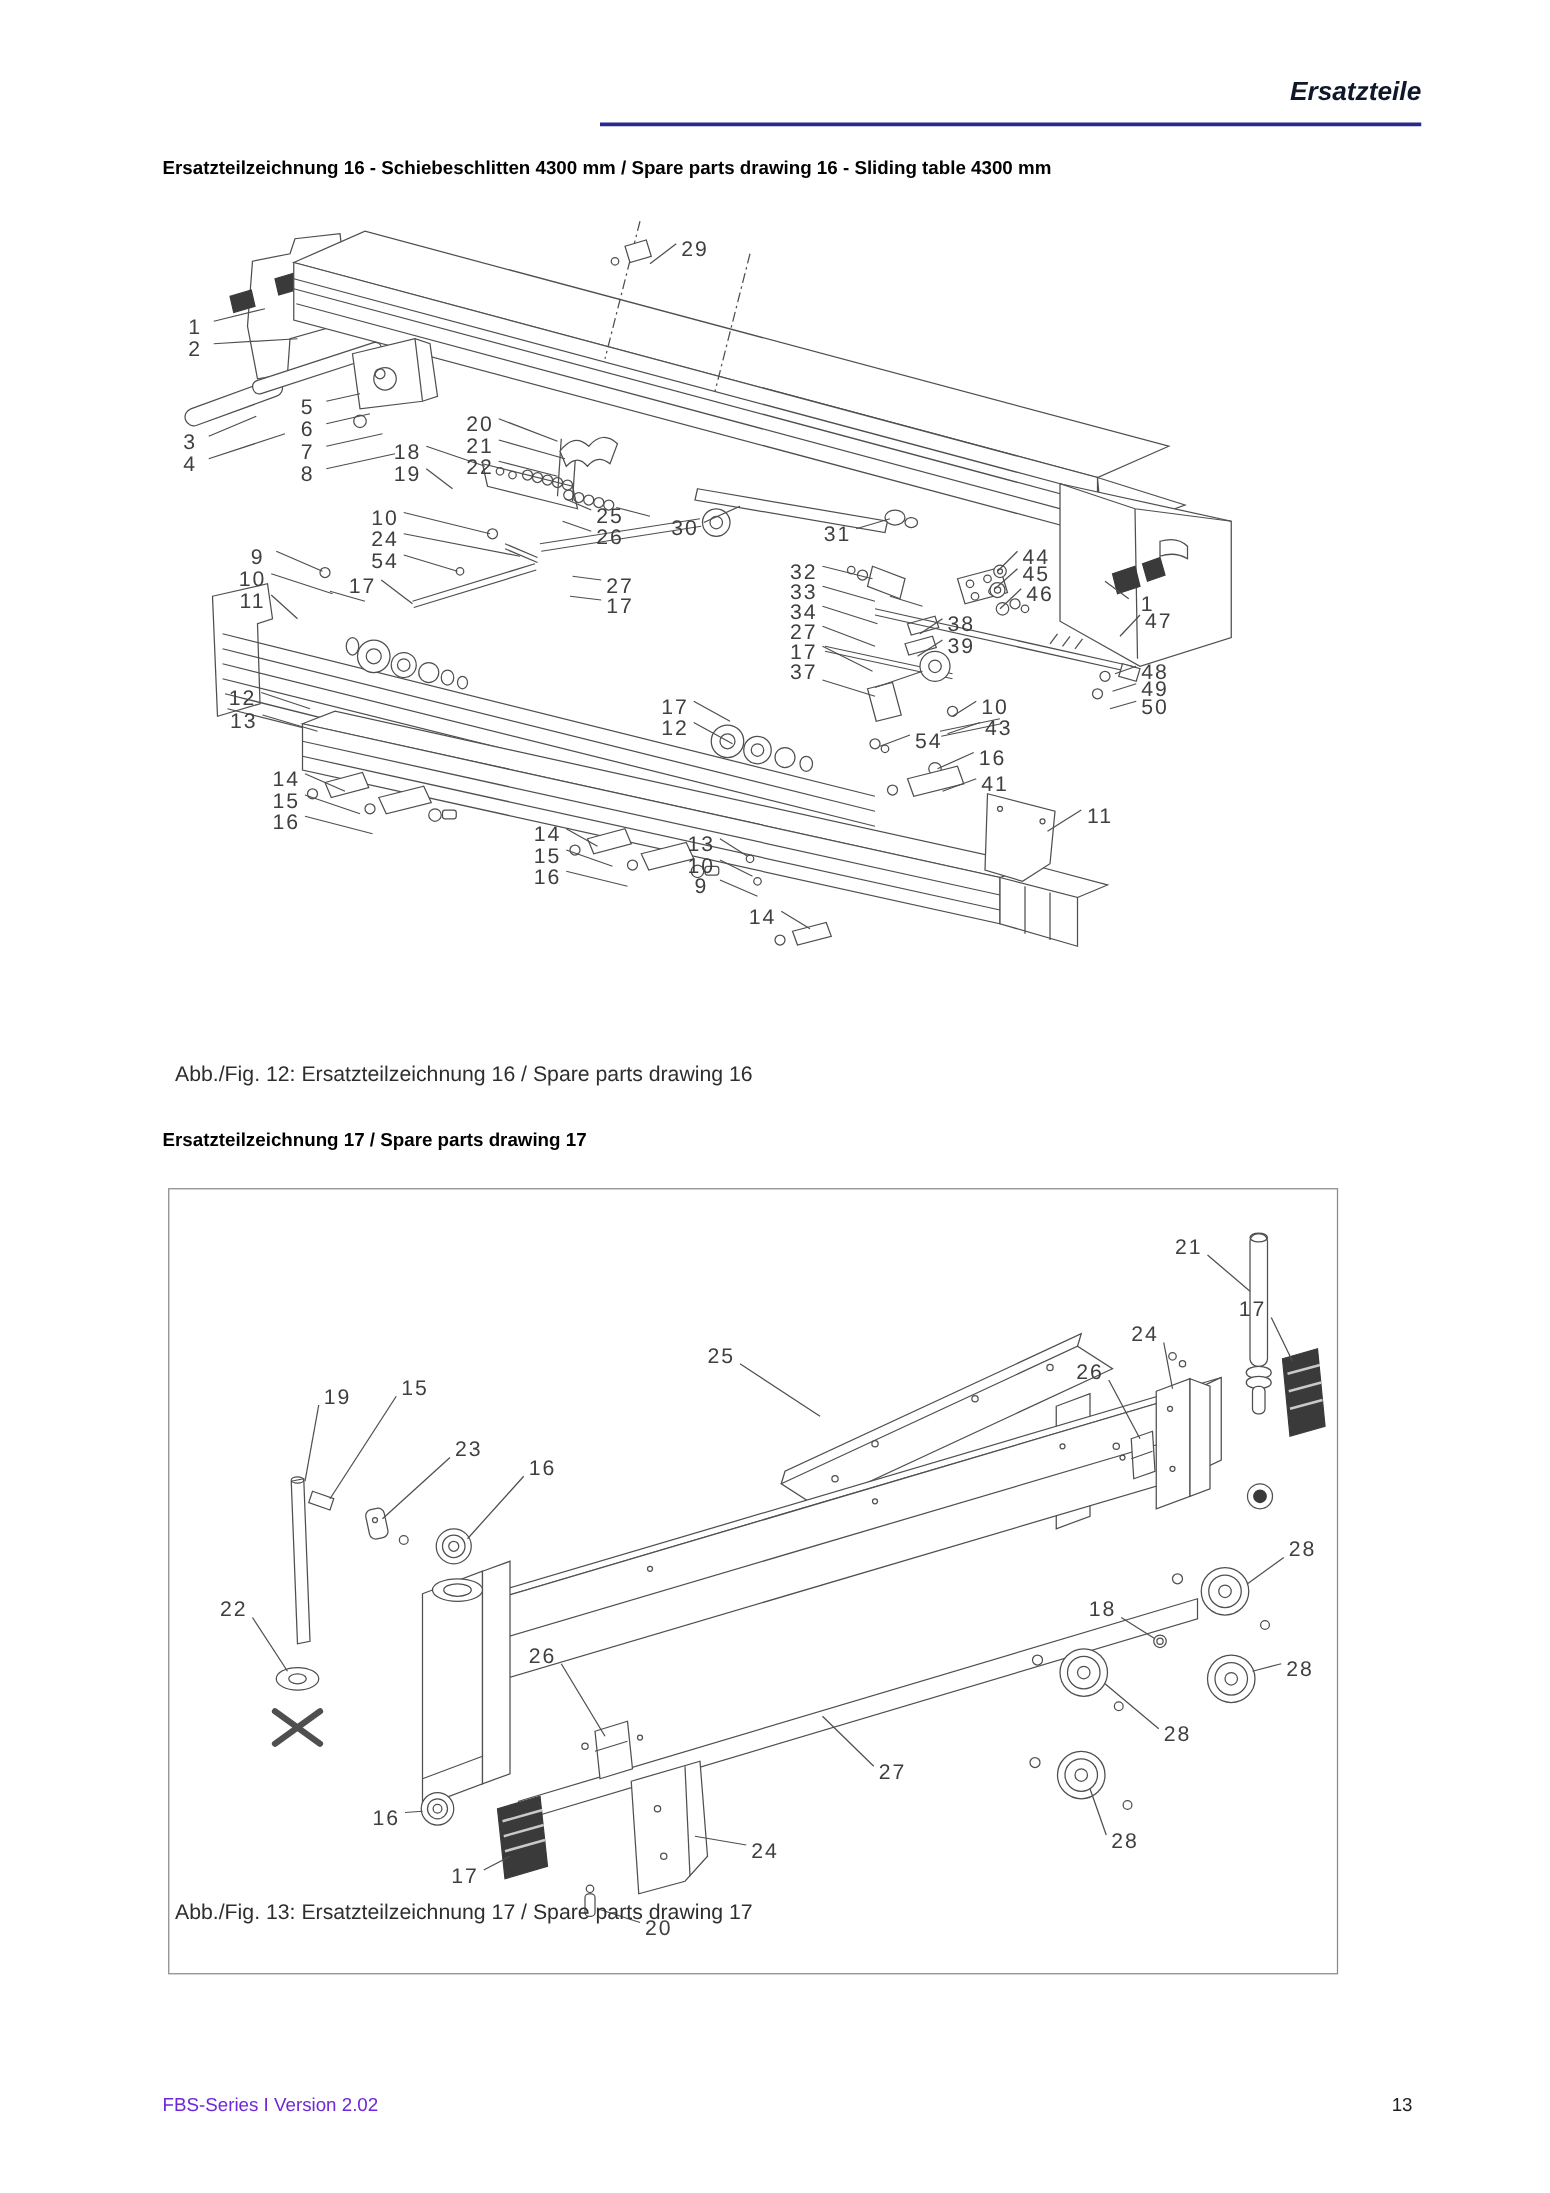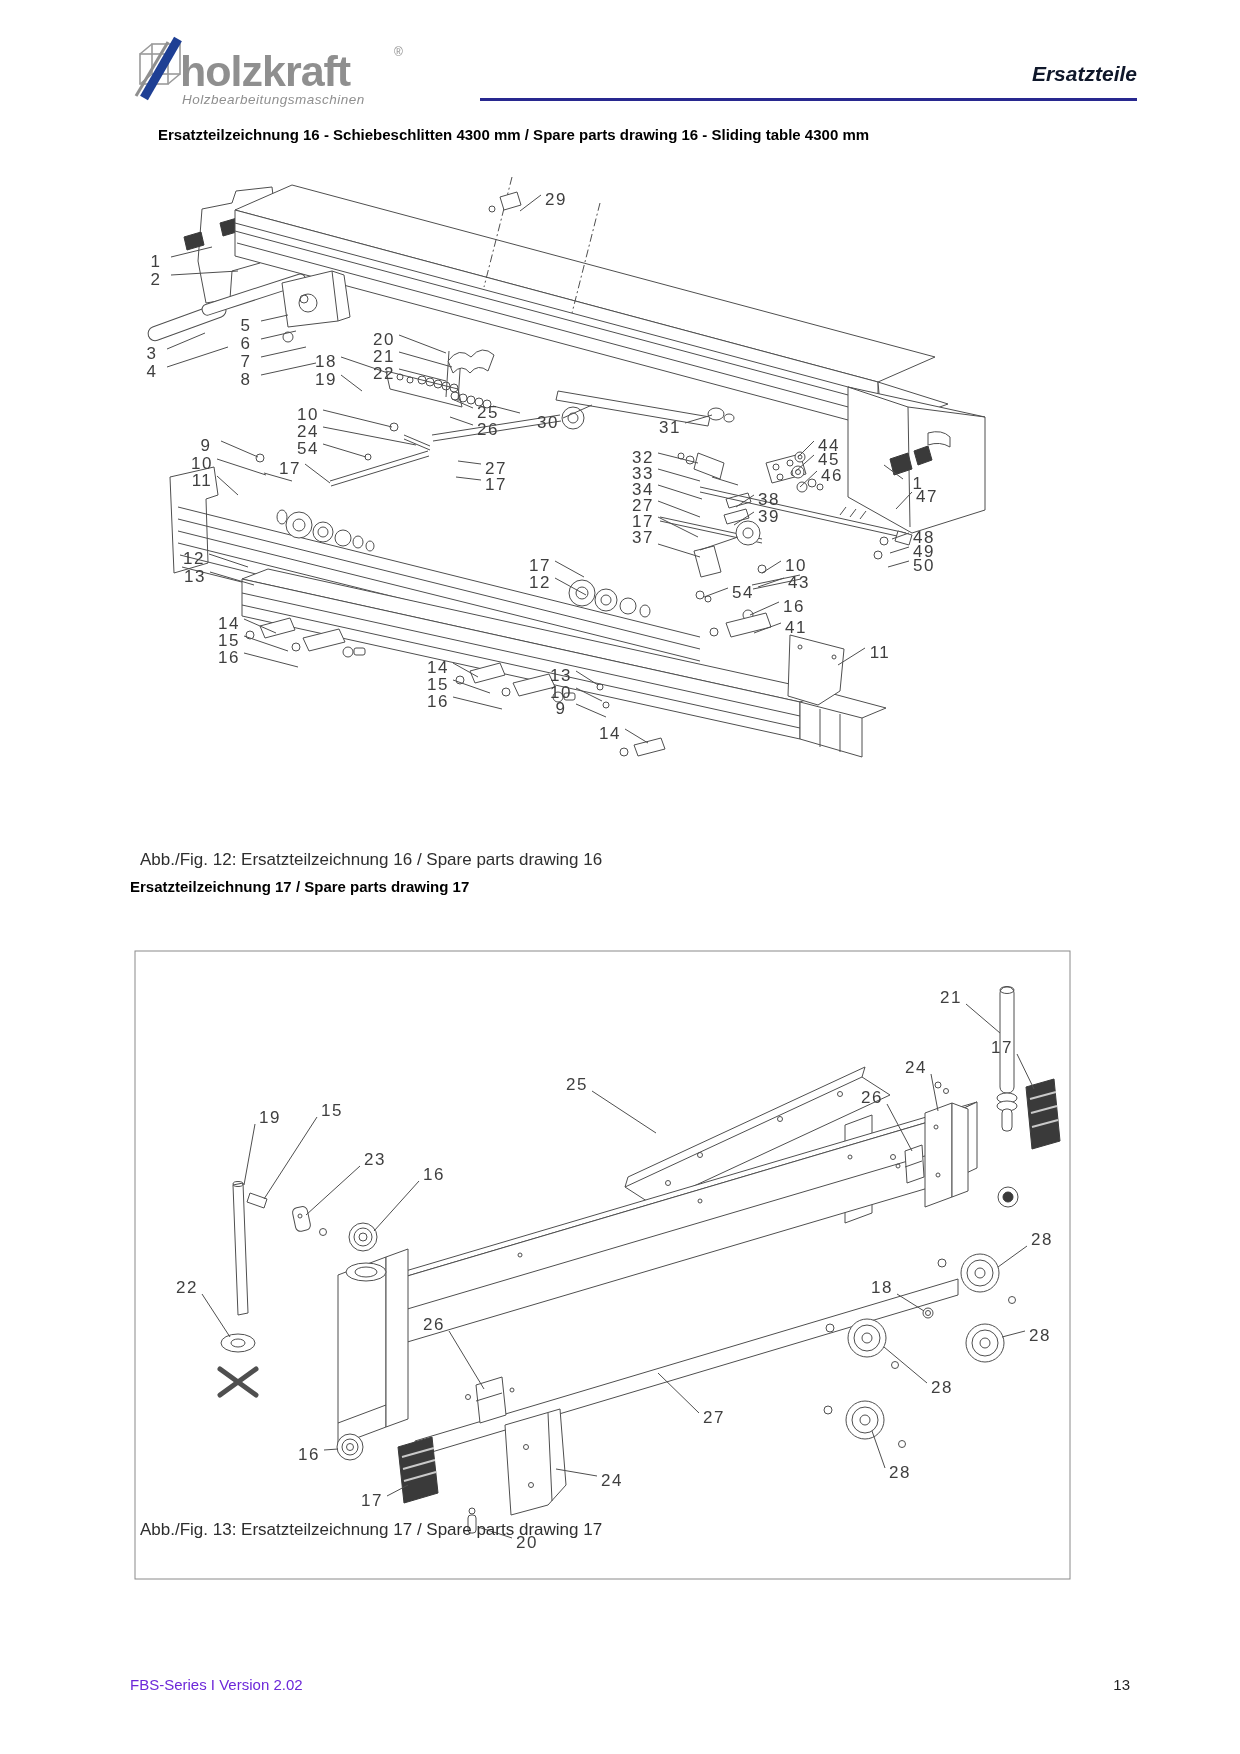--- a/index.html
+++ b/index.html
@@ -7,22 +7,22 @@
        font-family:"Liberation Sans",sans-serif;color:#111;overflow:hidden;}
   #page{position:absolute;inset:0;}
 
   
   .logo-wrap{position:absolute;left:128px;top:34px;width:320px;height:78px;}
   .section-label{position:absolute;top:62px;right:103px;font-size:21px;font-weight:bold;color:#0f172a;font-style:italic;}
   .header-rule{position:absolute;left:480px;top:98px;width:657px;height:3px;background:#28288f;}
 
   
   .fig-title{position:absolute;left:130px;width:980px;font-size:15px;font-weight:bold;color:#000;}
-  #title16{top:126px;margin-left:28px;}
-  #title17{top:878px;}
+  #title16{top:126px;}
+  #title17{top:904px;}
   .fig-caption{position:absolute;left:140px;width:800px;font-size:17px;color:#2e2e2e;}
   #caption16{top:850px;}
   #caption17{top:1520px;}
   .footer-left{position:absolute;left:130px;top:1676px;font-size:15px;color:#6d28d9;}
   .footer-page{position:absolute;right:110px;top:1676px;font-size:15px;color:#1f1f1f;}
 
   
   .fig-svg{position:absolute;left:0;width:1240px;height:660px;}
   #fig16{top:165px;}
   #fig17{top:945px;}
@@ -40,37 +40,20 @@
   .logo-brand{font-family:"Liberation Sans",sans-serif;font-weight:bold;font-size:43px;fill:#8f8f8f;letter-spacing:-1px;}
   .logo-reg{font-family:"Liberation Sans",sans-serif;font-size:12px;fill:#8f8f8f;}
   .logo-tag{font-family:"Liberation Sans",sans-serif;font-style:italic;font-size:13.5px;fill:#8f8f8f;letter-spacing:0.5px;}
   .logo-cube{stroke:#9a9a9a;fill:none;stroke-width:1.6;}
 </style>
 </head>
 <body>
 
 <div id="page">
 
-  <div class="logo-wrap">
-    <svg width="320" height="78" viewBox="0 0 320 78">
-      <g>
-        <rect class="logo-cube" x="12" y="20" width="28" height="30"></rect>
-        <rect class="logo-cube" x="24" y="10" width="28" height="30"></rect>
-        <line class="logo-cube" x1="12" y1="20" x2="24" y2="10"></line>
-        <line class="logo-cube" x1="40" y1="20" x2="52" y2="10"></line>
-        <line class="logo-cube" x1="12" y1="50" x2="24" y2="40"></line>
-        <line class="logo-cube" x1="40" y1="50" x2="52" y2="40"></line>
-        <line x1="8" y1="62" x2="40" y2="8" stroke="#8f8f8f" stroke-width="3"></line>
-        <line x1="16" y1="64" x2="50" y2="5" stroke="#1e3f94" stroke-width="9"></line>
-      </g>
-      <text class="logo-brand" x="52" y="52">holzkraft</text>
-      <text class="logo-reg" x="266" y="22">®</text>
-      <text class="logo-tag" x="54" y="70">Holzbearbeitungsmaschinen</text>
-    </svg>
-  </div>
   <div class="section-label">Ersatzteile</div>
   <div class="header-rule"></div>
 
   <div class="fig-title" id="title16">Ersatzteilzeichnung 16 - Schiebeschlitten 4300 mm / Spare parts drawing 16 - Sliding table 4300 mm</div>
 
   <svg class="fig-svg" id="fig16" viewBox="0 0 1240 660">
     <g class="draw">
 
       <path class="face" d="M198,96 L202,44 L232,38 L236,26 L272,22 L276,56 L258,62 L260,98 L232,106 L230,134 L206,138 Z"></path>
       <path class="dark" d="M184,72 l17,-5 l3,13 l-17,5 Z"></path>

